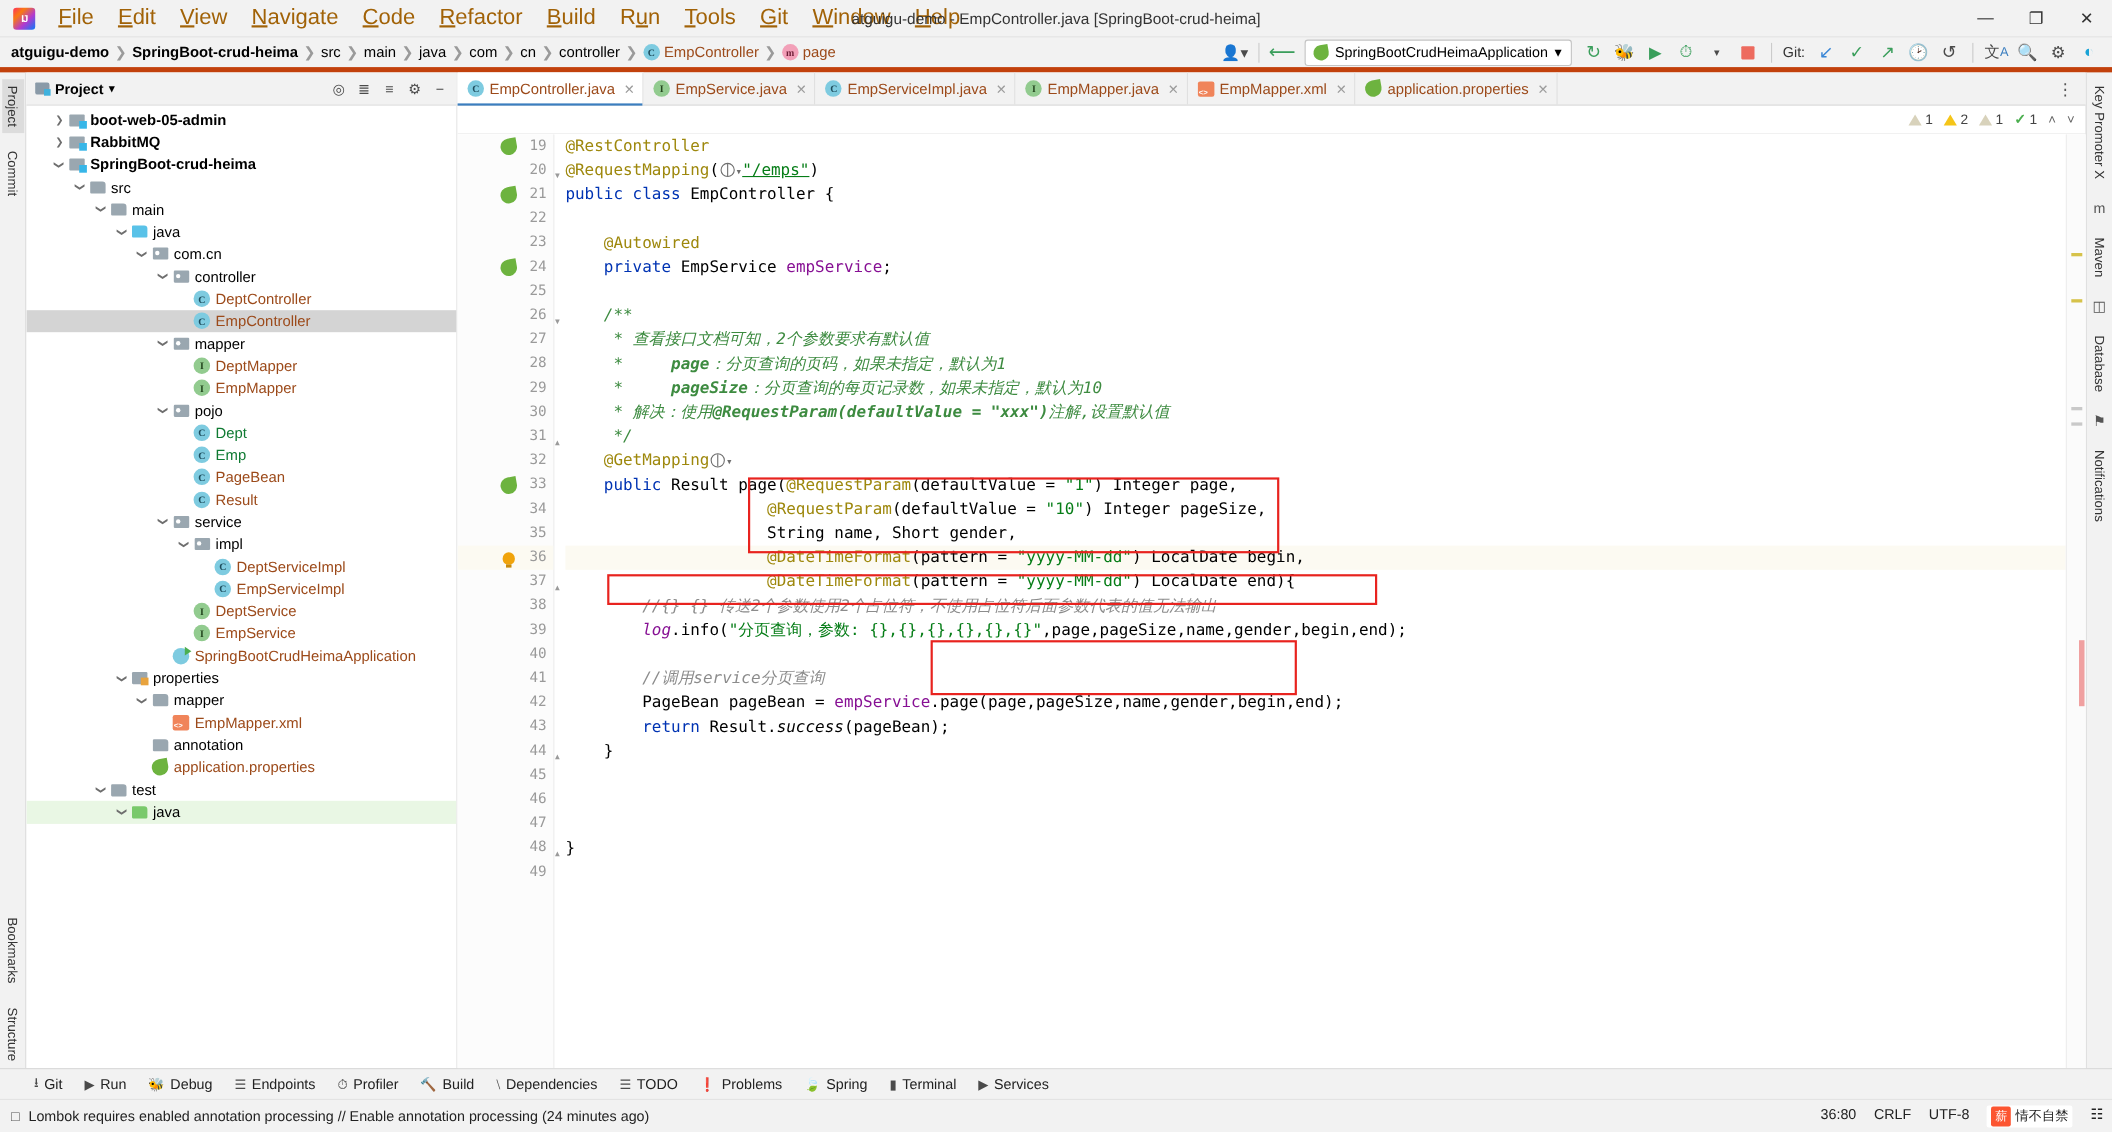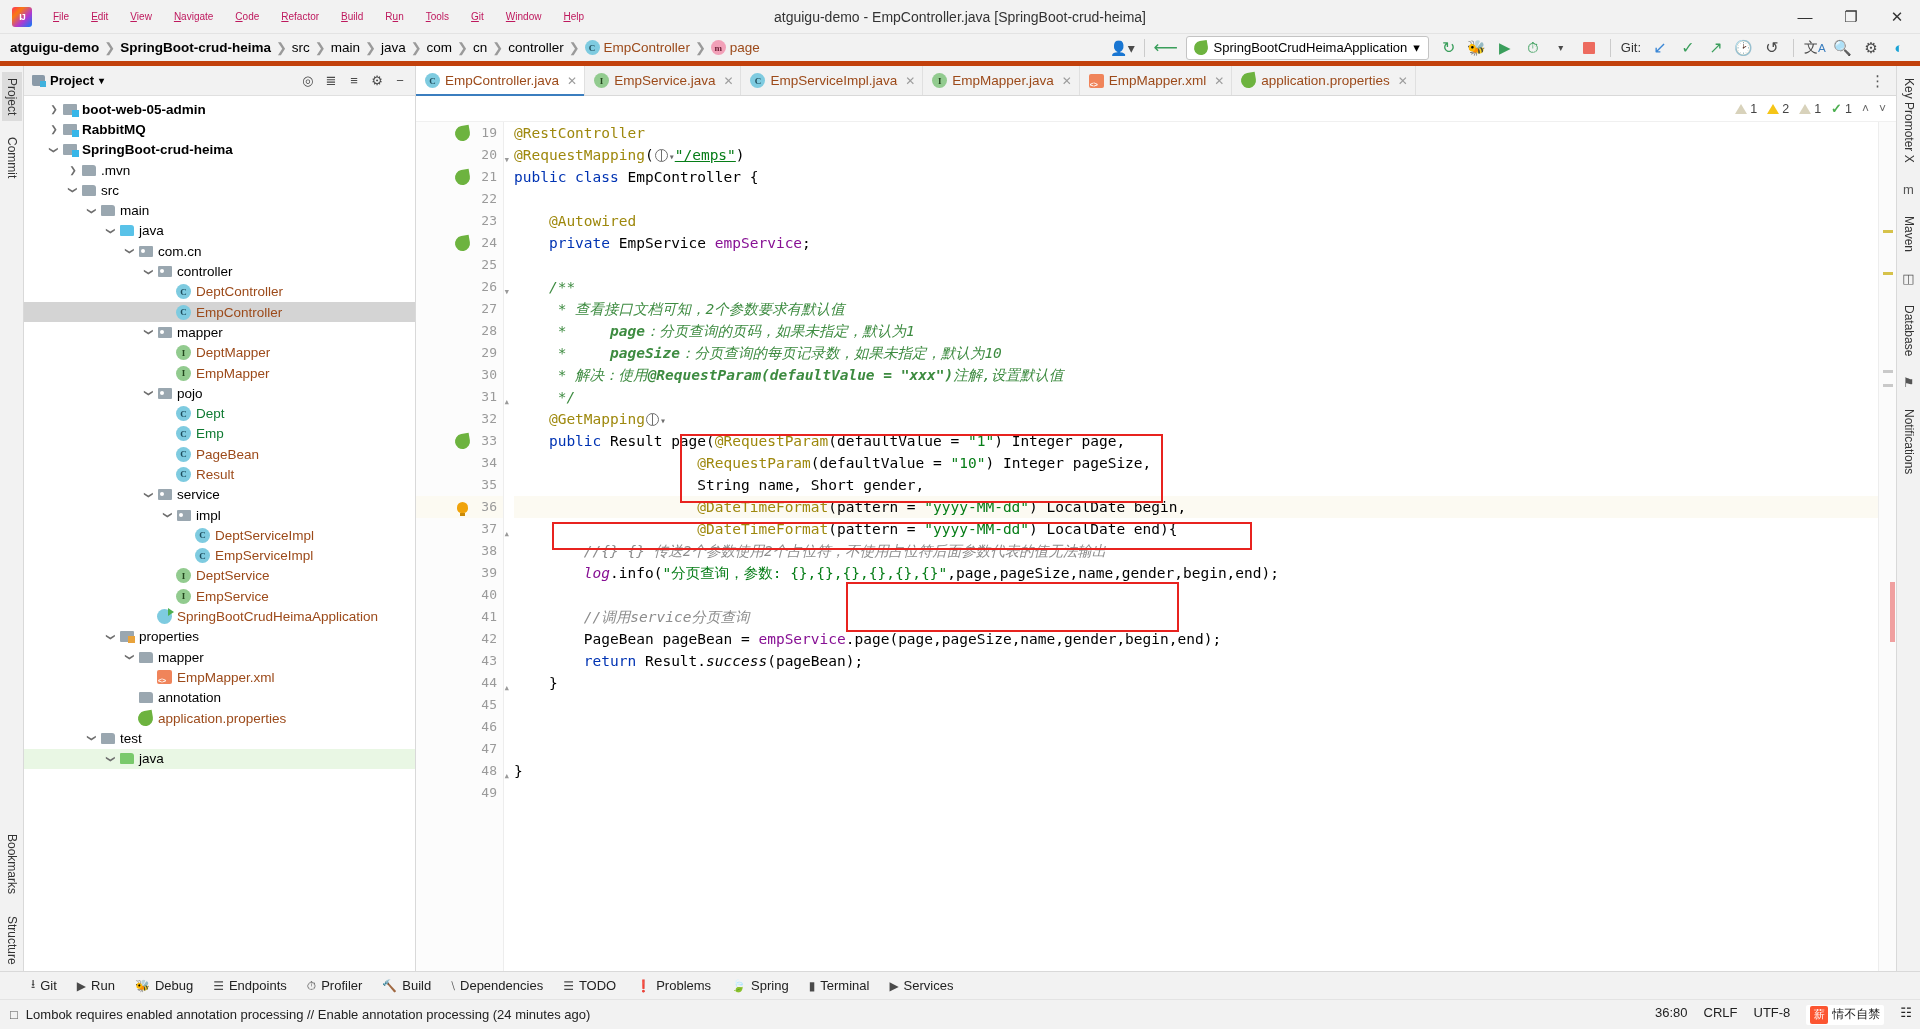--- a/index.html
+++ b/index.html
@@ -28,21 +28,21 @@
     background: linear-gradient(135deg,#fe315d 0%,#f97a12 28%,#b339cf 62%,#087cfa 100%);
   }
   .ij-logo::after {
     content: "IJ"; position: absolute; inset: 3px 2px;
     font-size: 9px; font-weight: bold; color: #fff;
     display: flex; align-items: center; justify-content: center;
     letter-spacing: -1px;
   }
   .menubar { display: flex; align-items: center; gap: 0px; }
   .menu-item {
-    padding: 4px 11px; font-size: 10px; color: #be185d; cursor: default;
+    padding: 4px 11px; font-size: 20px; color: #a16207; cursor: default;
     white-space: nowrap;
   }
   .menu-item .mn { text-decoration: underline; }
   .win-title {
     position: absolute; left: 0; right: 0; text-align: center;
     font-size: 14px; color: #333; pointer-events: none;
   }
   .win-buttons { margin-left: auto; display: flex; align-items: center; height: 34px; z-index: 2; }
   .win-btn {
     width: 46px; height: 34px; display:flex; align-items:center; justify-content:center;
@@ -414,28 +414,20 @@
           <div class="trow">
             <span style="display: inline-block; flex: 0 0 auto; width: 19px;"></span>
             <span class="arrow d"></span>
             <span class="tico">
               <span class="f-mod"></span>
             </span>
             <span class="tlabel bold">SpringBoot-crud-heima</span>
           </div>
           <div class="trow">
             <span style="display: inline-block; flex: 0 0 auto; width: 38px;"></span>
-            <span class="arrow r"></span>
-            <span class="tico">
-              <span class="f-plain"></span>
-            </span>
-            <span class="tlabel ">.mvn</span>
-          </div>
-          <div class="trow">
-            <span style="display: inline-block; flex: 0 0 auto; width: 38px;"></span>
             <span class="arrow d"></span>
             <span class="tico">
               <span class="f-plain"></span>
             </span>
             <span class="tlabel ">src</span>
           </div>
           <div class="trow">
             <span style="display: inline-block; flex: 0 0 auto; width: 57px;"></span>
             <span class="arrow d"></span>
             <span class="tico">

